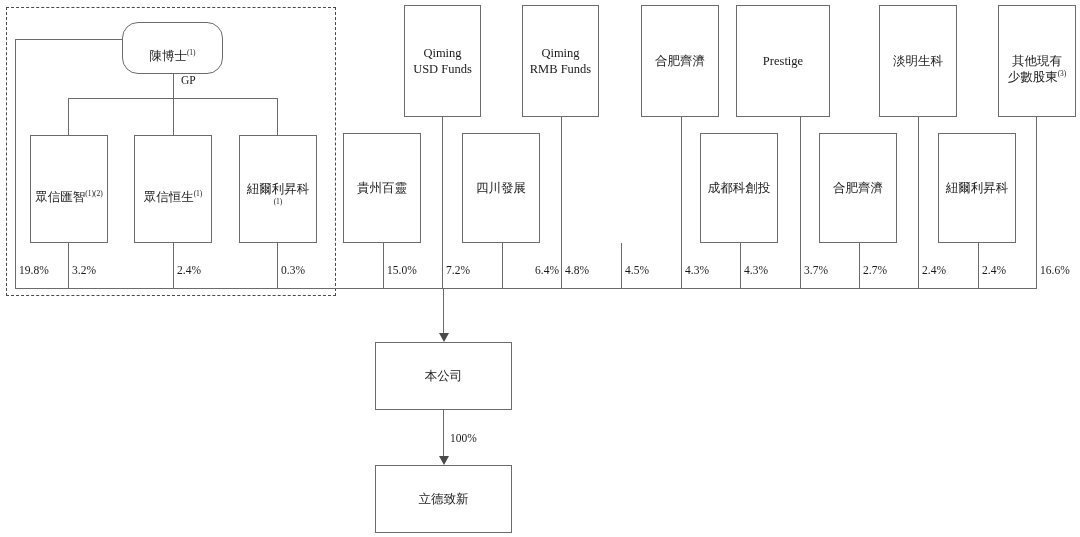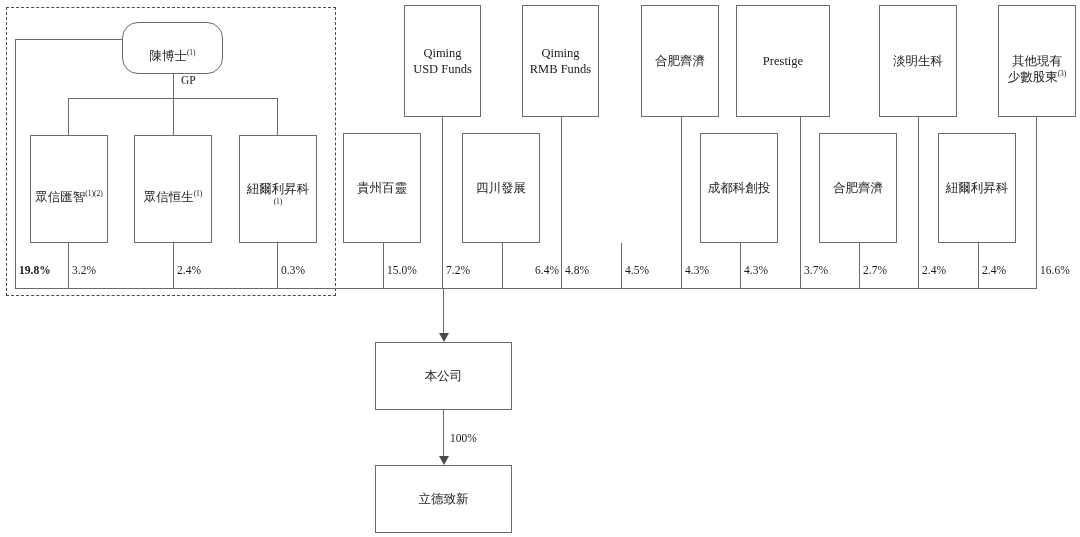--- a/index.html
+++ b/index.html
@@ -183,21 +183,21 @@
 
   <div class="vline" style="left:383px; top:243px; height:45px;"></div>
   <div class="vline" style="left:502px; top:243px; height:45px;"></div>
   <div class="vline" style="left:621px; top:243px; height:45px;"></div>
   <div class="vline" style="left:740px; top:243px; height:45px;"></div>
   <div class="vline" style="left:859px; top:243px; height:45px;"></div>
   <div class="vline" style="left:978px; top:243px; height:45px;"></div>
 
   <div class="hline" style="left:15px; top:288px; width:1022px;"></div>
 
-  <div class="pct" style="left:19px; top:264px;font-weight:bold;">19.8%</div>
+  <div class="pct" style="left:19px; top:264px;">19.8%</div>
   <div class="pct" style="left:72px; top:264px;">3.2%</div>
   <div class="pct" style="left:177px; top:264px;">2.4%</div>
   <div class="pct" style="left:281px; top:264px;">0.3%</div>
   <div class="pct" style="left:387px; top:264px;">15.0%</div>
   <div class="pct" style="left:446px; top:264px;">7.2%</div>
   <div class="pct" style="left:506px; top:264px;padding-left:29px;">6.4%</div>
   <div class="pct" style="left:565px; top:264px;">4.8%</div>
   <div class="pct" style="left:625px; top:264px;">4.5%</div>
   <div class="pct" style="left:685px; top:264px;">4.3%</div>
   <div class="pct" style="left:744px; top:264px;">4.3%</div>

